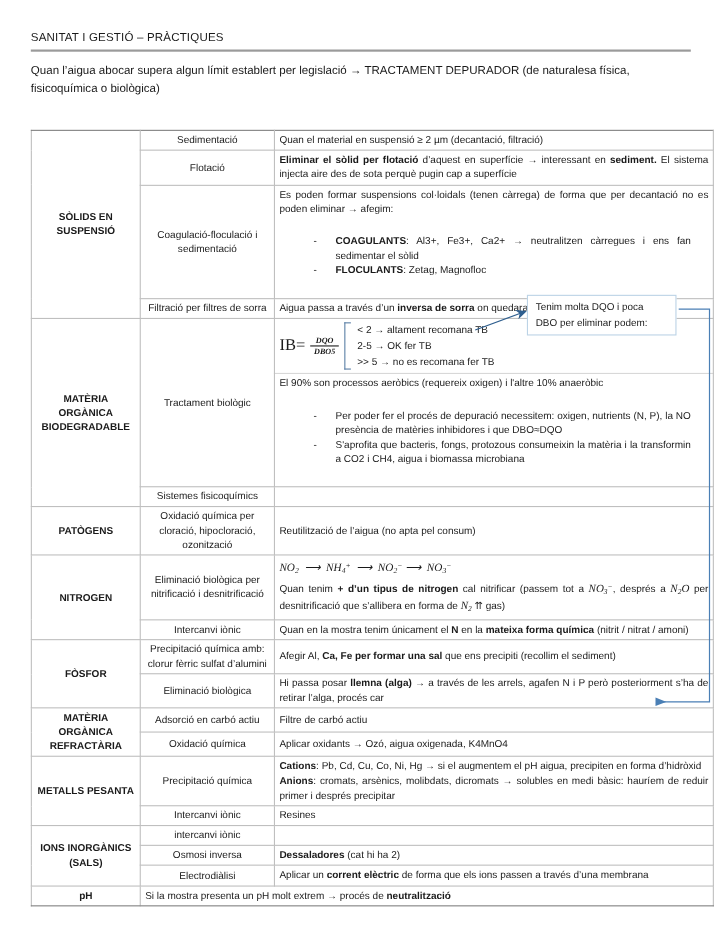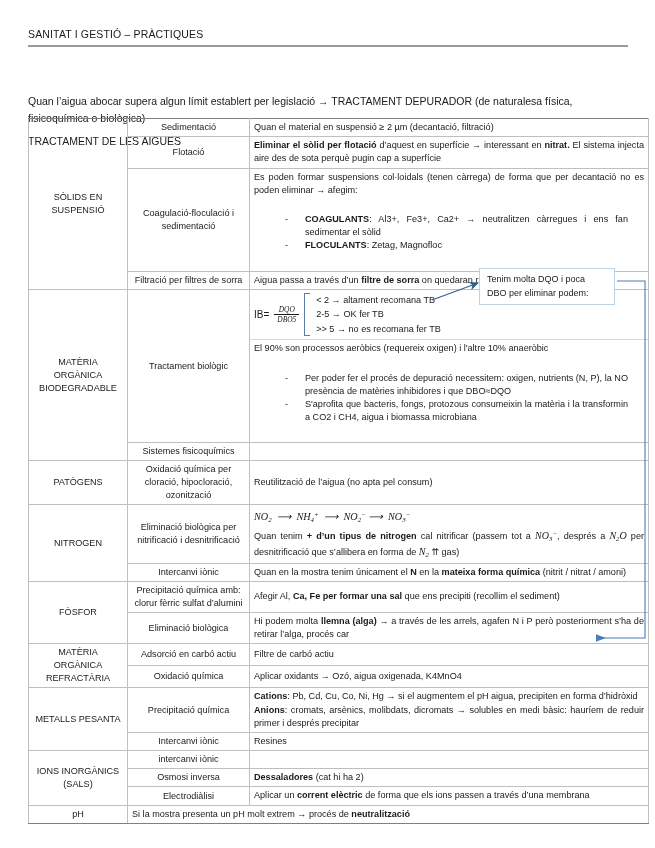--- a/index.html
+++ b/index.html
@@ -38,21 +38,20 @@
     height: 2px;
     background: #9a9a9a;
   }
   .para {
     position: absolute;
     left: 28px;
     width: 604px;
     font-size: 10.5px;
     line-height: 16.5px;
     color: #1a1a1a;
-    margin-top: 37px;
   }
   .para-intro { top: 56px; }
   .para-sub { top: 96px; }
 
   table.main {
     position: absolute;
     left: 28px;
     top: 118px;
     width: 620px;
     border-collapse: collapse;
@@ -65,20 +64,21 @@
     padding: 2px 4px;
     vertical-align: middle;
     color: #1a1a1a;
   }
   td.grp {
     text-align: center;
     width: 99px;
     font-size: 9.1px;
     line-height: 13px;
     border-right: 0.8px solid #bfbfbf;
+    font-weight: bold;
   }
   td.meth {
     text-align: center;
     width: 122px;
     font-size: 9.1px;
     line-height: 13px;
   }
   td.desc {
     text-align: justify;
     text-align-last: left;
@@ -111,34 +111,35 @@
     font-style: italic;
     font-size: 10px;
   }
   .ib-wrap {
     display: flex;
     align-items: center;
     gap: 4px;
     padding: 1px 0 1px 0;
   }
   .ib-label {
-    font-family: Liberation Sans, sans-serif;
-    font-size: 10px;
+    font-family: Liberation Serif, serif;
+    font-size: 15px;
     white-space: nowrap;
   }
   .frac {
     display: inline-flex;
     flex-direction: column;
     align-items: center;
     font-family: "Liberation Serif", serif;
     font-style: italic;
     font-size: 7.4px;
     line-height: 9px;
     vertical-align: middle;
     margin: 0 1px;
+    font-weight: bold;
   }
   .frac .num { padding: 0 3px; }
   .frac .den { padding: 0 3px; border-top: 0.8px solid #1a1a1a; }
   .brace {
     width: 5px;
     align-self: stretch;
     border-left: 1.1px solid #5b7fa6;
     border-top: 1.1px solid #5b7fa6;
     border-bottom: 1.1px solid #5b7fa6;
     margin-right: 2px;
@@ -179,52 +180,51 @@
 </style>
 </head>
 <body>
 
 <div class="page">
 
   <div class="doc-title">SANITAT I GESTIÓ – PRÀCTIQUES</div>
   <div class="title-rule"></div>
 
   <div class="para para-intro">Quan l’aigua abocar supera algun límit establert per legislació → TRACTAMENT DEPURADOR (de naturalesa física, fisicoquímica o biològica)</div>
-  <div class="para para-sub">TRACTAMENT DE LES AIGÜES</div>
 
   <table class="main">
     <colgroup>
         <col style="width:99px">
         <col style="width:122px">
         <col style="width:399px">
       </colgroup>
     <tbody>
 
       <tr class="thick">
         <td class="grp" rowspan="4">SÒLIDS EN SUSPENSIÓ</td>
         <td class="meth">Sedimentació</td>
         <td class="desc nojust">Quan el material en suspensió ≥ 2 µm (decantació, filtració)</td>
       </tr>
       <tr>
         <td class="meth">Flotació</td>
-        <td class="desc"><b>Eliminar el sòlid per flotació</b><span> d’aquest en superfície → interessant en </span><b>nitrat.</b><span> El sistema injecta aire des de sota perquè pugin cap a superfície</span></td>
+        <td class="desc"><b>Eliminar el sòlid per flotació</b><span> d’aquest en superfície → interessant en </span><b>sediment.</b><span> El sistema injecta aire des de sota perquè pugin cap a superfície</span></td>
       </tr>
       <tr>
         <td class="meth">Coagulació-floculació i sedimentació</td>
         <td class="desc">
           <div>Es poden formar suspensions col·loidals (tenen càrrega) de forma que per decantació no es poden eliminar → afegim:</div>
           <ul class="dash">
             <li><b>COAGULANTS</b><span>: Al3+, Fe3+, Ca2+ → neutralitzen càrregues i ens fan sedimentar el sòlid</span></li>
             <li><b>FLOCULANTS</b><span>: Zetag, Magnofloc</span></li>
           </ul>
         </td>
       </tr>
       <tr>
         <td class="meth">Filtració per filtres de sorra</td>
-        <td class="desc"><span>Aigua passa a través d’un </span><b>filtre de sorra</b><span> on quedaran retingudes les partícules</span></td>
+        <td class="desc"><span>Aigua passa a través d’un </span><b>inversa de sorra</b><span> on quedaran retingudes les partícules</span></td>
       </tr>
 
       <tr class="thick">
         <td class="grp" rowspan="2">MATÈRIA ORGÀNICA BIODEGRADABLE</td>
         <td class="meth">Tractament biològic</td>
         <td class="desc">
           <div class="ib-wrap">
             <span class="ib-label">IB=</span>
             <span class="frac">
               <span class="num">DQO</span>
@@ -269,21 +269,21 @@
         <td class="desc"><span>Quan en la mostra tenim únicament el </span><b>N</b><span> en la </span><b>mateixa forma química</b><span> (nitrit / nitrat / amoni)</span></td>
       </tr>
 
       <tr class="thick">
         <td class="grp" rowspan="2">FÒSFOR</td>
         <td class="meth">Precipitació química amb: clorur fèrric sulfat d’alumini</td>
         <td class="desc"><span>Afegir Al, </span><b>Ca, Fe per formar una sal</b><span> que ens precipiti (recollim el sediment)</span></td>
       </tr>
       <tr>
         <td class="meth">Eliminació biològica</td>
-        <td class="desc"><span>Hi podem molta </span><b>llemna (alga)</b><span> → a través de les arrels, agafen N i P però posteriorment s’ha de retirar l’alga, procés car</span></td>
+        <td class="desc"><span>Hi passa posar </span><b>llemna (alga)</b><span> → a través de les arrels, agafen N i P però posteriorment s’ha de retirar l’alga, procés car</span></td>
       </tr>
 
       <tr class="thick">
         <td class="grp" rowspan="2">MATÈRIA ORGÀNICA REFRACTÀRIA</td>
         <td class="meth">Adsorció en carbó actiu</td>
         <td class="desc nojust">Filtre de carbó actiu</td>
       </tr>
       <tr>
         <td class="meth">Oxidació química</td>
         <td class="desc nojust">Aplicar oxidants → Ozó, aigua oxigenada, K4MnO4</td>

